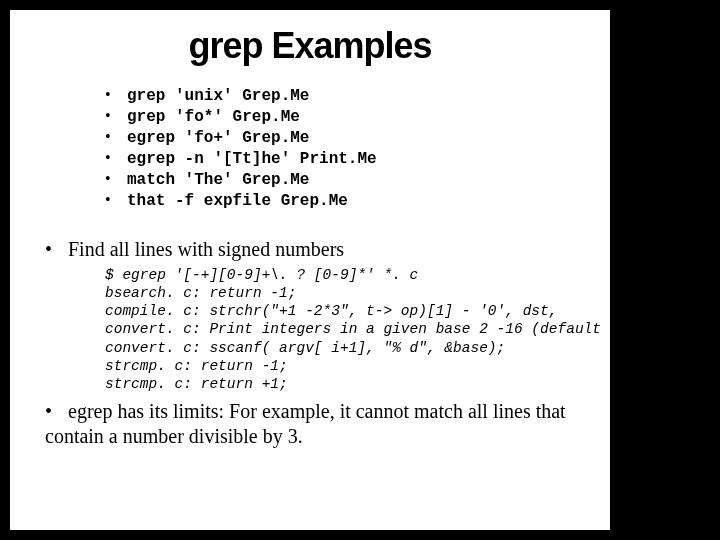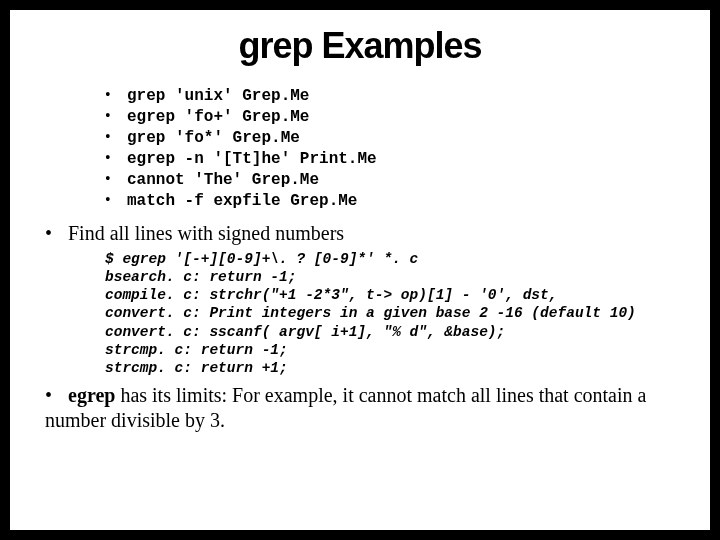--- a/index.html
+++ b/index.html
@@ -5,37 +5,37 @@
   body {
     margin: 0;
     padding: 0;
     background: #000;
     width: 720px;
     height: 540px;
     overflow: hidden;
   }
   .slide {
     background: #fff;
-    width: 700px;
+    width: 600px;
     height: 520px;
     margin: 10px;
     box-sizing: border-box;
     padding: 10px 15px;
     font-family: "Times New Roman", serif;
   }
   .title {
     font-family: Arial, "Helvetica Neue", sans-serif;
     font-weight: 900;
     font-size: 36px;
     text-align: center;
     letter-spacing: -1px;
     margin: 5px 0 18px 0;
   }
   .code-list {
-    margin: 0 0 10px 80px;
+    margin: 0 0 26px 80px;
     padding: 0;
     list-style: none;
   }
   .code-list li {
     font-family: "Courier New", monospace;
     font-weight: bold;
     font-size: 16px;
     line-height: 1.25;
   }
   .code-list li::before {
@@ -57,41 +57,41 @@
     margin-bottom: 6px;
   }
   .outer-list > li::before {
     content: "•";
     display: inline-block;
     width: 18px;
   }
   .code-block {
     margin: 4px 0 6px 60px;
     font-family: "Courier New", monospace;
-    font-weight: bold;
+    font-weight: normal;
     font-style: italic;
     font-size: 14.5px;
     line-height: 1.25;
     white-space: pre;
   }
-  .limits-line .bold { font-weight: bold; }
+  .limits-line .bold { font-weight: normal; }
 </style>
 </head>
 <body>
 
 <div class="slide">
   <div class="title">grep Examples</div>
 
   <ul class="code-list">
     <li>grep 'unix' Grep.Me</li>
+    <li>grep 'fo*' Grep.Me</li>
     <li>egrep 'fo+' Grep.Me</li>
-    <li>grep 'fo*' Grep.Me</li>
     <li>egrep -n '[Tt]he' Print.Me</li>
-    <li>cannot 'The' Grep.Me</li>
-    <li>match -f expfile Grep.Me</li>
+    <li>match 'The' Grep.Me</li>
+    <li>that -f expfile Grep.Me</li>
   </ul>
 
   <ul class="outer-list">
     <li>
       <span>Find all lines with signed numbers</span>
       <div class="code-block">$ egrep '[-+][0-9]+\. ? [0-9]*' *. c
 bsearch. c: return -1;
 compile. c: strchr("+1 -2*3", t-&gt; op)[1] - '0', dst,
 convert. c: Print integers in a given base 2 -16 (default 10)
 convert. c: sscanf( argv[ i+1], "% d", &amp;base);

